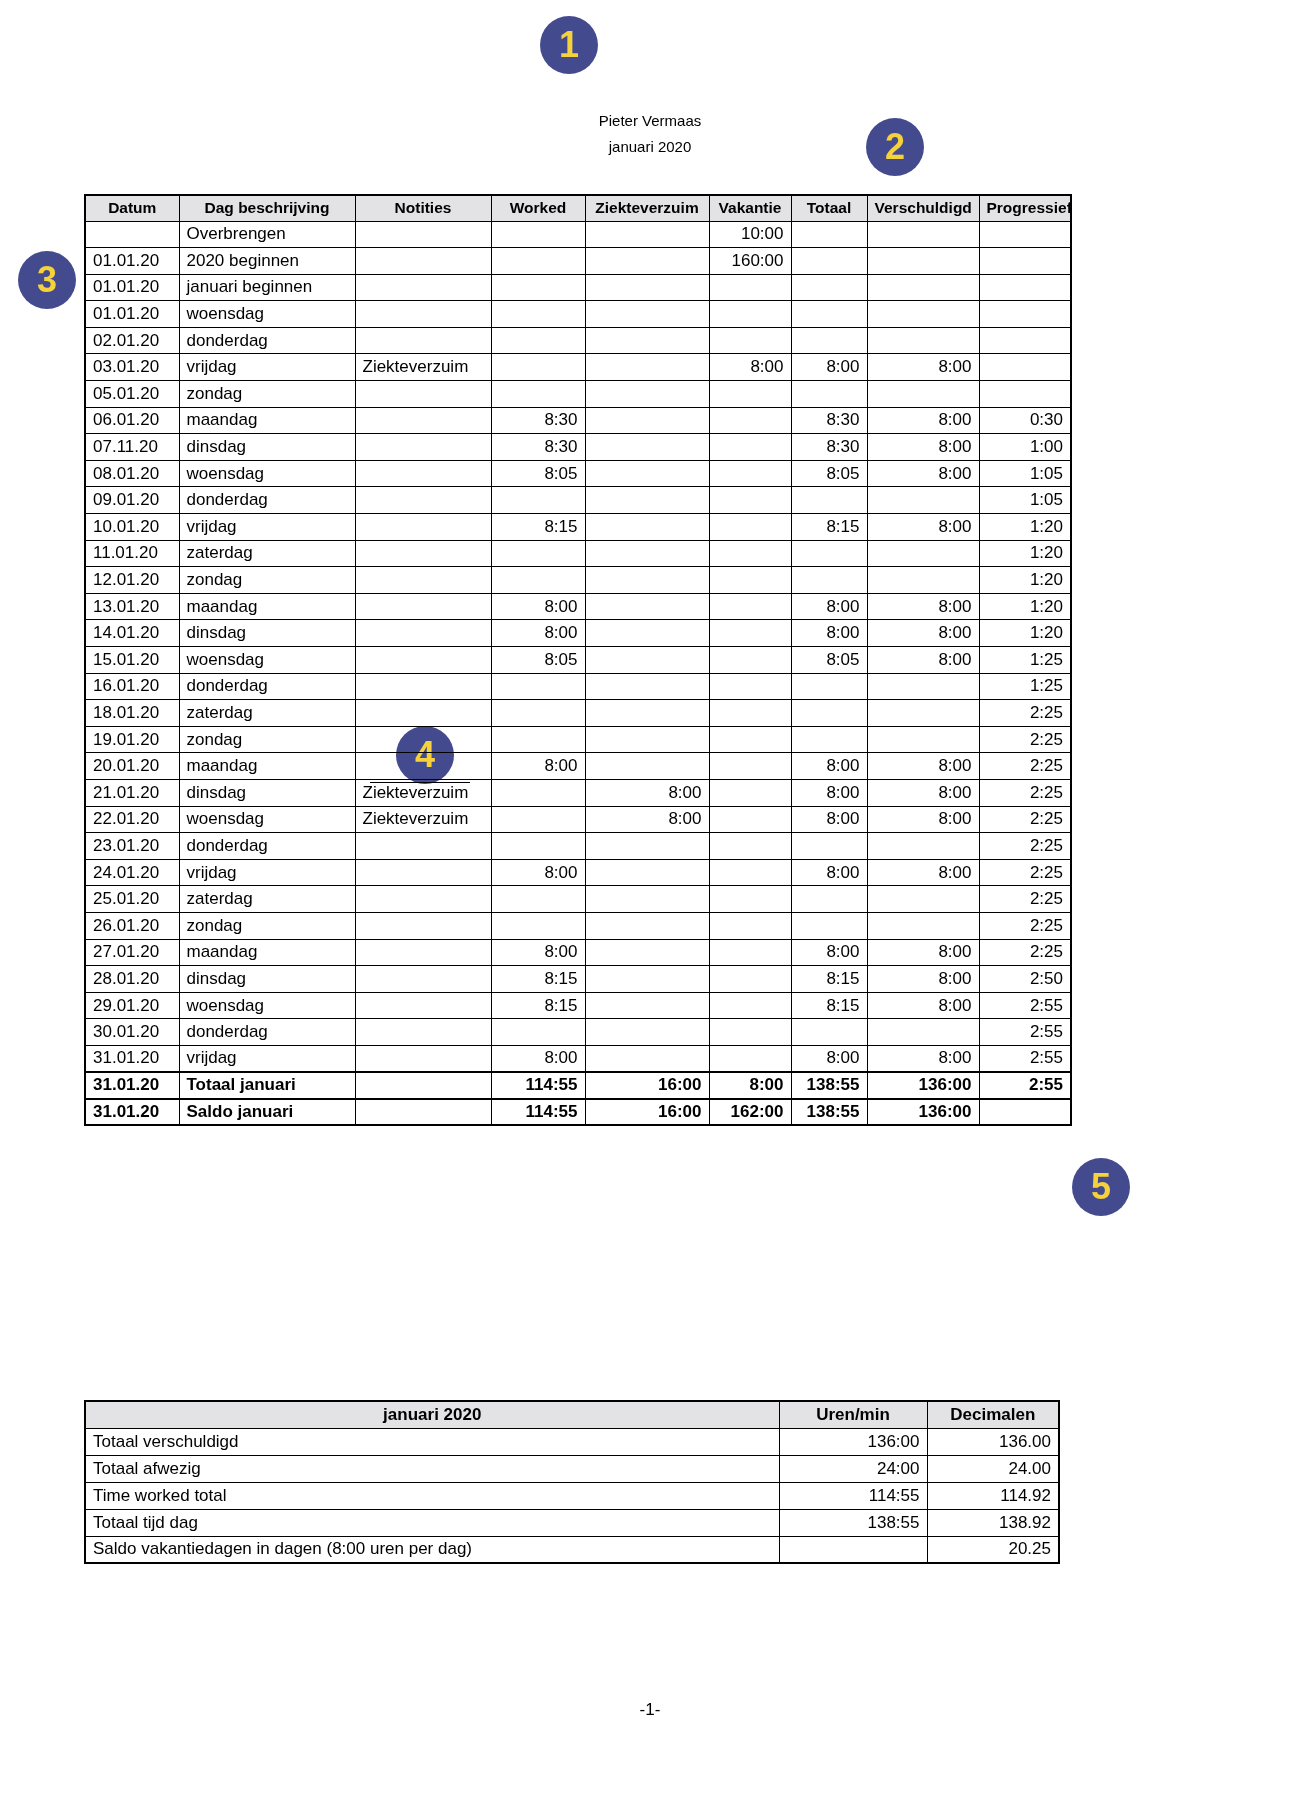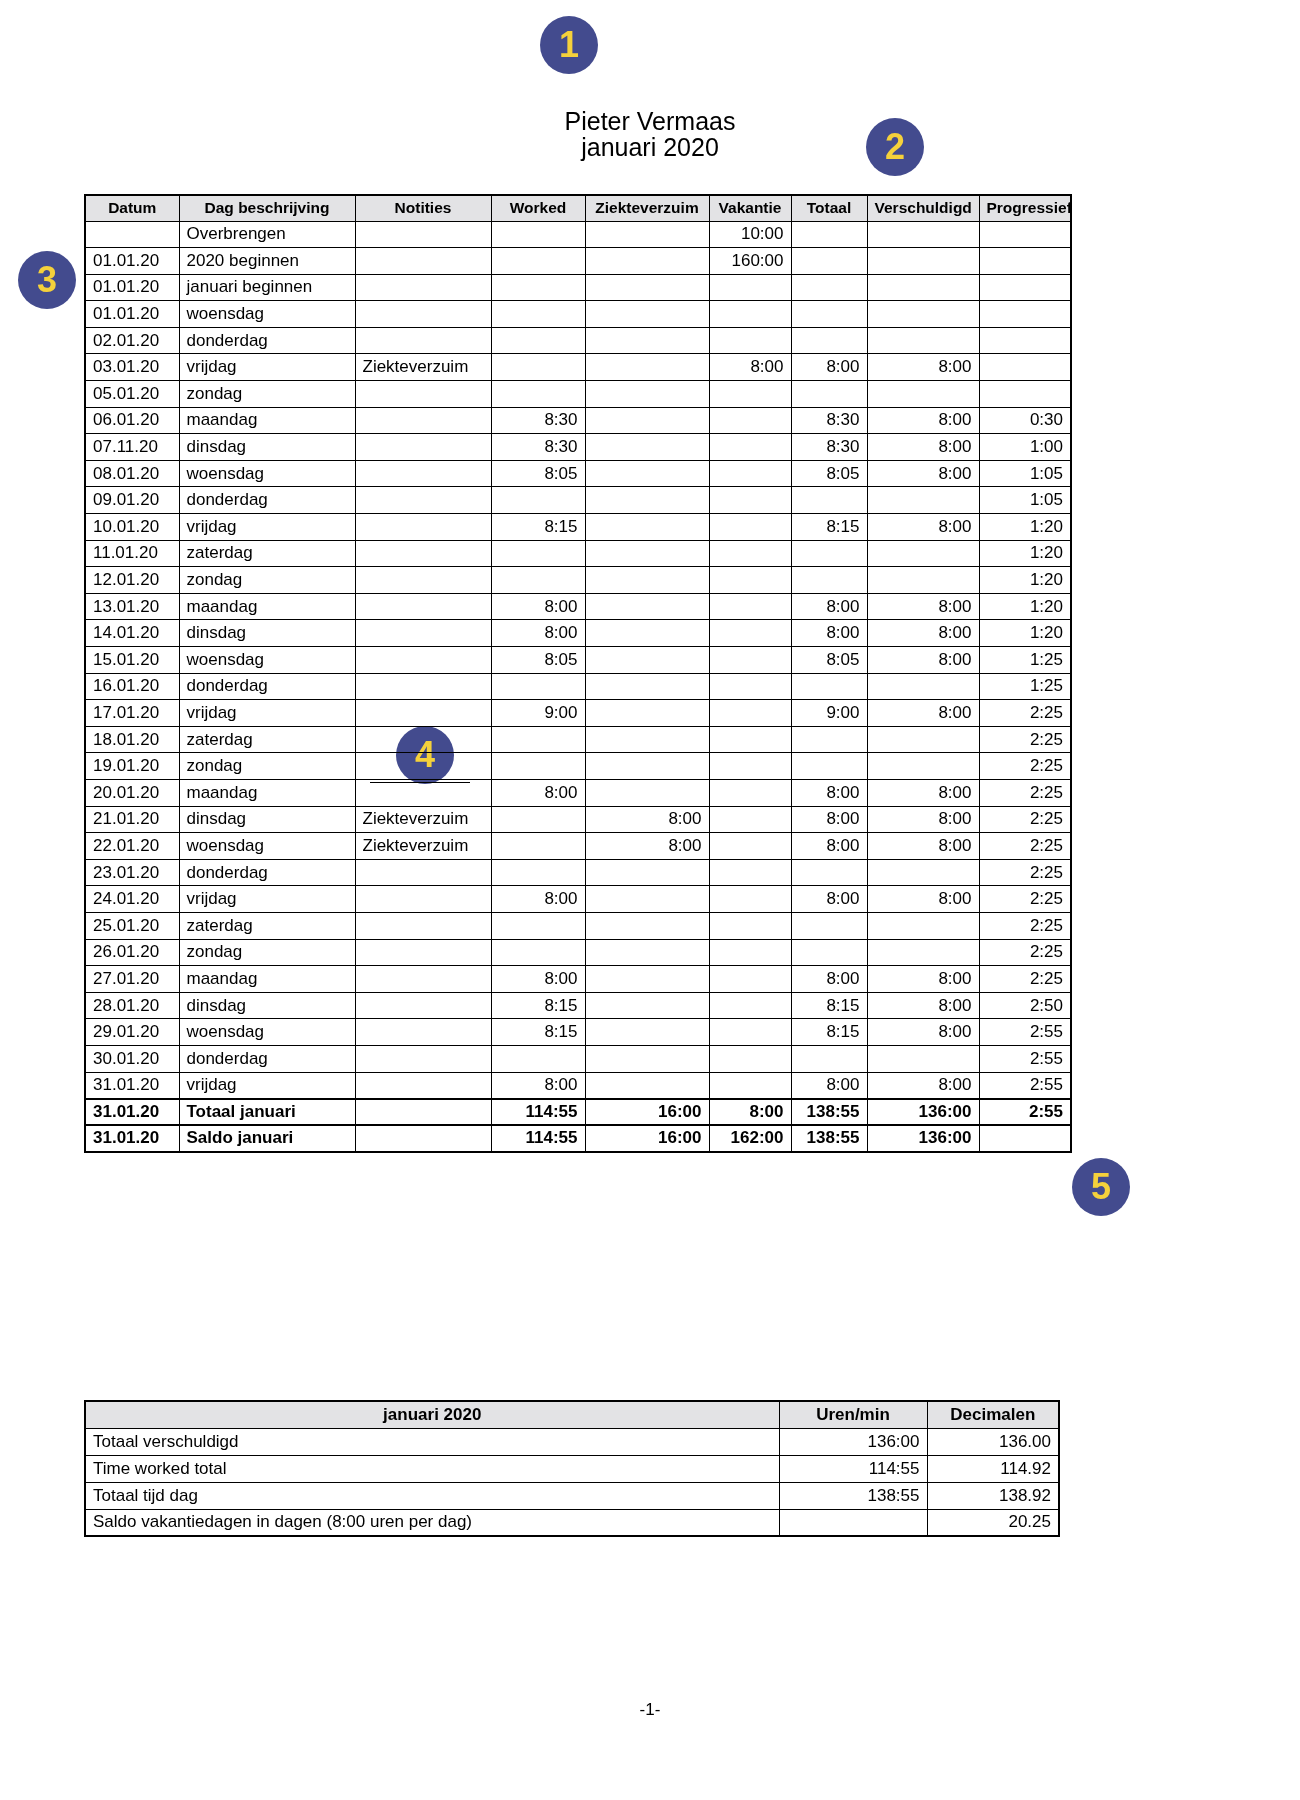--- a/index.html
+++ b/index.html
@@ -22,21 +22,21 @@
     height: 1800px;
   }
 
   
   .doc-header {
     position: absolute;
     top: 108px;
     left: 0;
     width: 1300px;
     text-align: center;
-    font-size: 25px;
+    font-size: 15px;
     line-height: 26px;
     color: #000;
   }
 
   
   .main-table-wrap {
     position: absolute;
     top: 194px;
     left: 84px;
     width: 976px;
@@ -384,31 +384,20 @@
             <td class="c-desc">donderdag</td>
             <td class="c-notes"></td>
             <td class="c-worked"></td>
             <td class="c-sick"></td>
             <td class="c-vac"></td>
             <td class="c-total"></td>
             <td class="c-owed"></td>
             <td class="c-prog edge-r">1:25</td>
           </tr>
           <tr>
-            <td class="c-date edge-l">17.01.20</td>
-            <td class="c-desc">vrijdag</td>
-            <td class="c-notes"></td>
-            <td class="c-worked">9:00</td>
-            <td class="c-sick"></td>
-            <td class="c-vac"></td>
-            <td class="c-total">9:00</td>
-            <td class="c-owed">8:00</td>
-            <td class="c-prog edge-r">2:25</td>
-          </tr>
-          <tr>
             <td class="c-date edge-l">18.01.20</td>
             <td class="c-desc">zaterdag</td>
             <td class="c-notes"></td>
             <td class="c-worked"></td>
             <td class="c-sick"></td>
             <td class="c-vac"></td>
             <td class="c-total"></td>
             <td class="c-owed"></td>
             <td class="c-prog edge-r">2:25</td>
           </tr>
@@ -590,20 +579,25 @@
           <th class="s-dec s-last">Decimalen</th>
         </tr>
       </thead>
       <tbody id="summary-body">
           <tr>
             <td class="s-label s-edge-l">Totaal verschuldigd</td>
             <td class="s-val">136:00</td>
             <td class="s-dec s-edge-r">136.00</td>
           </tr>
           <tr>
+            <td class="s-label s-edge-l">Totaal afwezig</td>
+            <td class="s-val">24:00</td>
+            <td class="s-dec s-edge-r">24.00</td>
+          </tr>
+          <tr>
             <td class="s-label s-edge-l">Time worked total</td>
             <td class="s-val">114:55</td>
             <td class="s-dec s-edge-r">114.92</td>
           </tr>
           <tr>
             <td class="s-label s-edge-l">Totaal tijd dag</td>
             <td class="s-val">138:55</td>
             <td class="s-dec s-edge-r">138.92</td>
           </tr>
           <tr>

